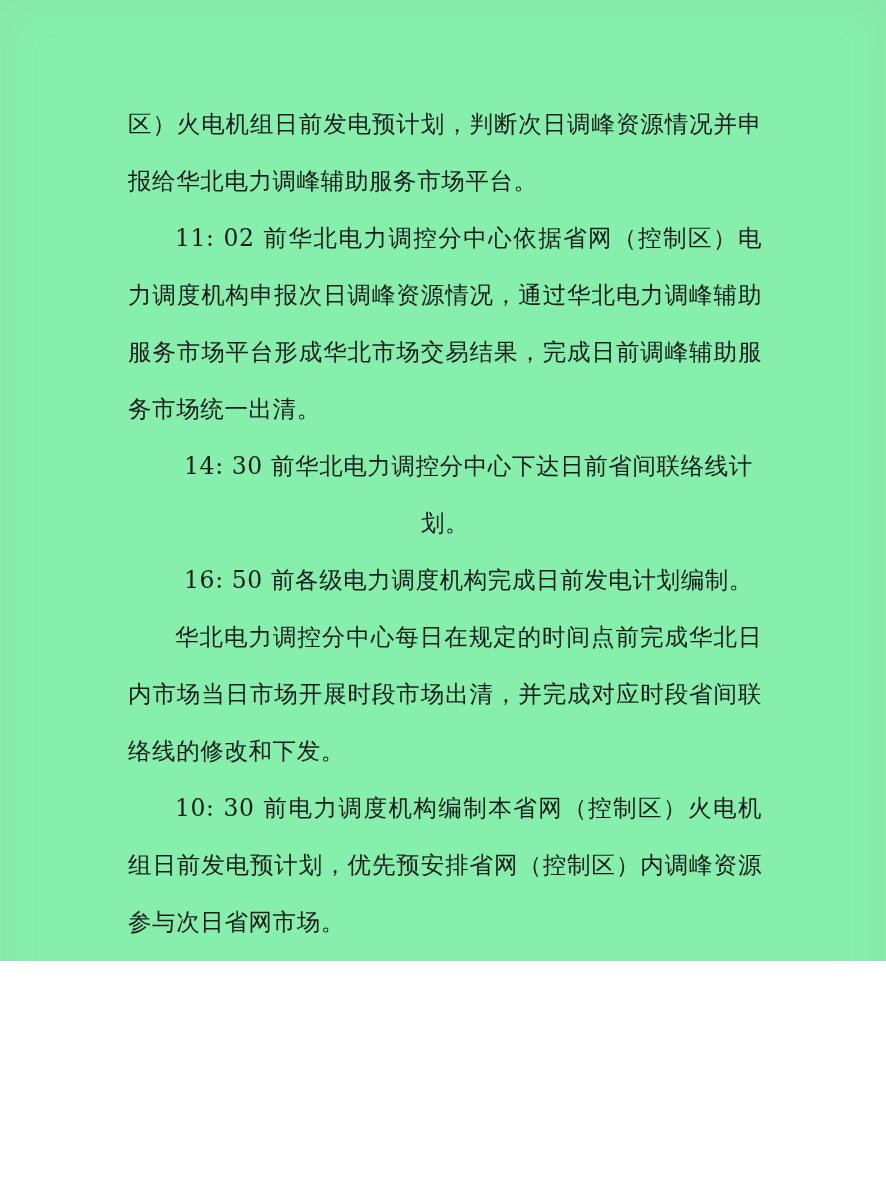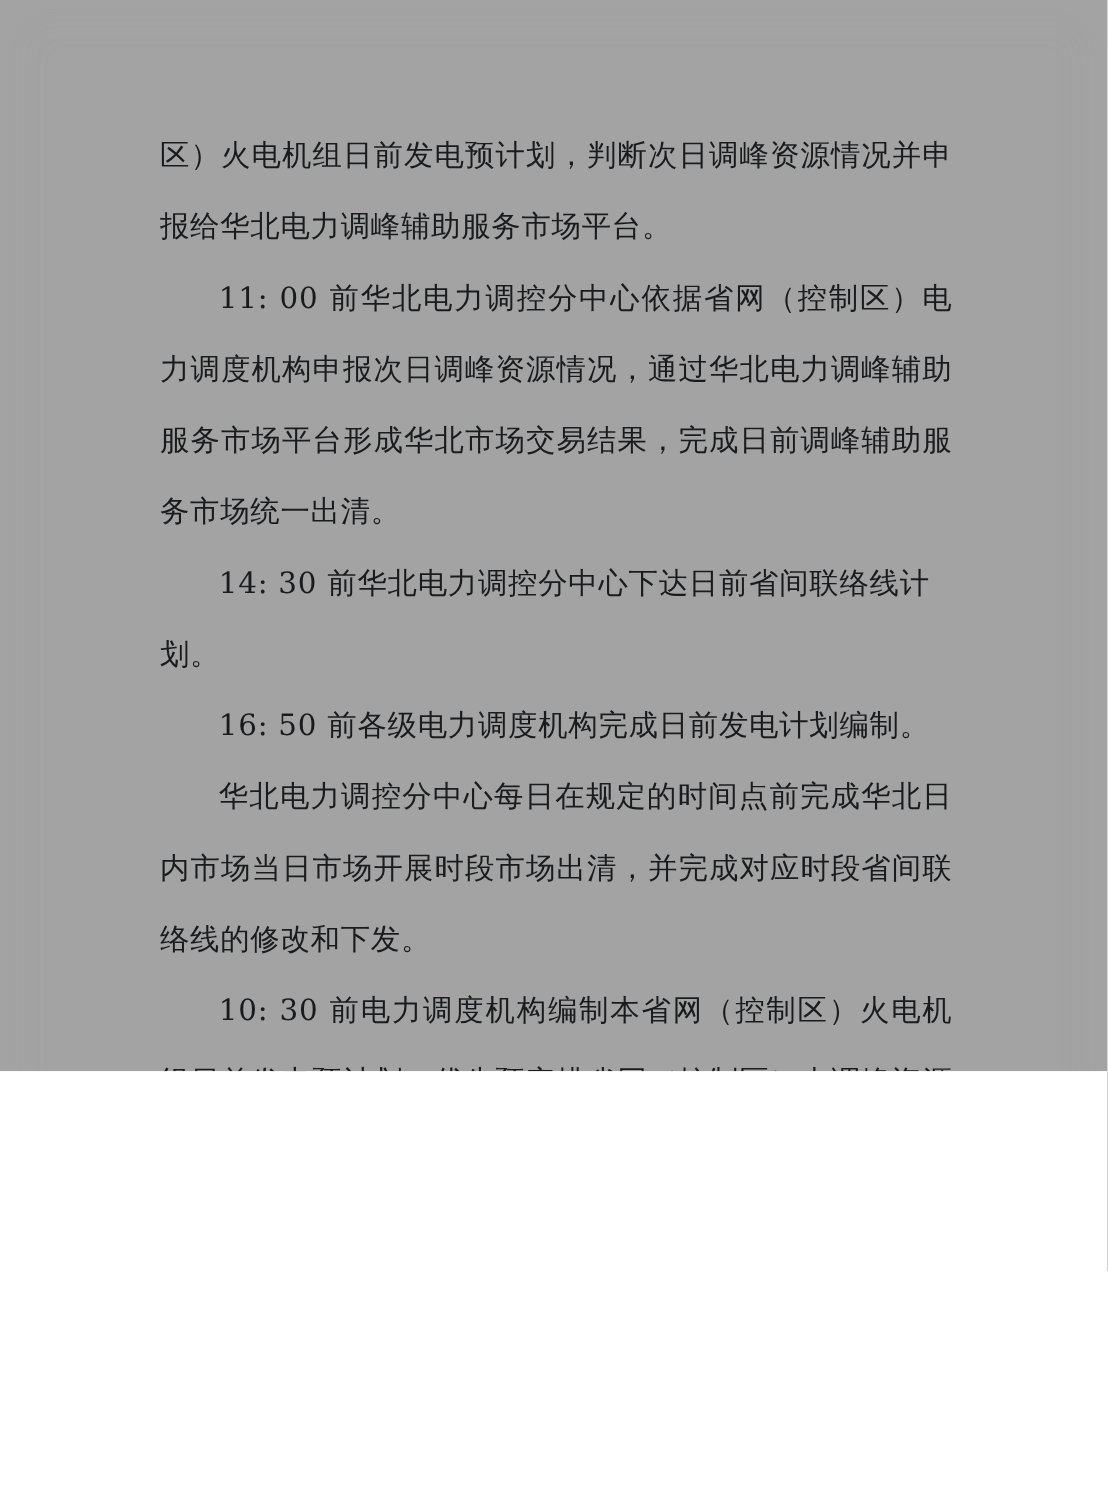--- a/index.html
+++ b/index.html
@@ -3,22 +3,22 @@
 <meta charset="utf-8">
 <style>
   html, body {
     margin: 0;
     padding: 0;
     background: #ffffff;
   }
   .page {
     position: relative;
     width: 886px;
-    height: 857px;
-    background: #a3a3a3;
+    height: 961px;
+    background: #86efac;
     overflow: hidden;
     font-family: "DejaVu Serif", "Liberation Serif", serif;
     color: #17181a;
   }
   .body-col {
     position: absolute;
     left: 128px;
     top: 96px;
     width: 634px;
   }
@@ -28,21 +28,21 @@
     line-height: 57px;
     letter-spacing: 0.6px;
     text-align: justify;
     text-justify: inter-ideograph;
     color: #1a1b1d;
   }
   .para.indent {
     text-indent: 47px;
   }
   .para.nojust {
-    text-align: left;
+    text-align: center;
   }
   .page-number {
     position: absolute;
     left: 0;
     right: 0;
     top: 1145px;
     text-align: center;
     font-family: "DejaVu Serif", "Liberation Serif", serif;
     font-size: 15px;
     color: #2a2b2d;
@@ -59,21 +59,21 @@
 </style>
 </head>
 <body>
 
 <div class="page">
 
   <div class="body-col">
 
     <p class="para">区）火电机组日前发电预计划，判断次日调峰资源情况并申报给华北电力调峰辅助服务市场平台。</p>
 
-    <p class="para indent">11: 00 前华北电力调控分中心依据省网（控制区）电力调度机构申报次日调峰资源情况，通过华北电力调峰辅助服务市场平台形成华北市场交易结果，完成日前调峰辅助服务市场统一出清。</p>
+    <p class="para indent">11: 02 前华北电力调控分中心依据省网（控制区）电力调度机构申报次日调峰资源情况，通过华北电力调峰辅助服务市场平台形成华北市场交易结果，完成日前调峰辅助服务市场统一出清。</p>
 
     <p class="para indent nojust">14: 30 前华北电力调控分中心下达日前省间联络线计划。</p>
 
     <p class="para indent nojust">16: 50 前各级电力调度机构完成日前发电计划编制。</p>
 
 
 
     <p class="para indent">华北电力调控分中心每日在规定的时间点前完成华北日内市场当日市场开展时段市场出清，并完成对应时段省间联络线的修改和下发。</p>
 
 

